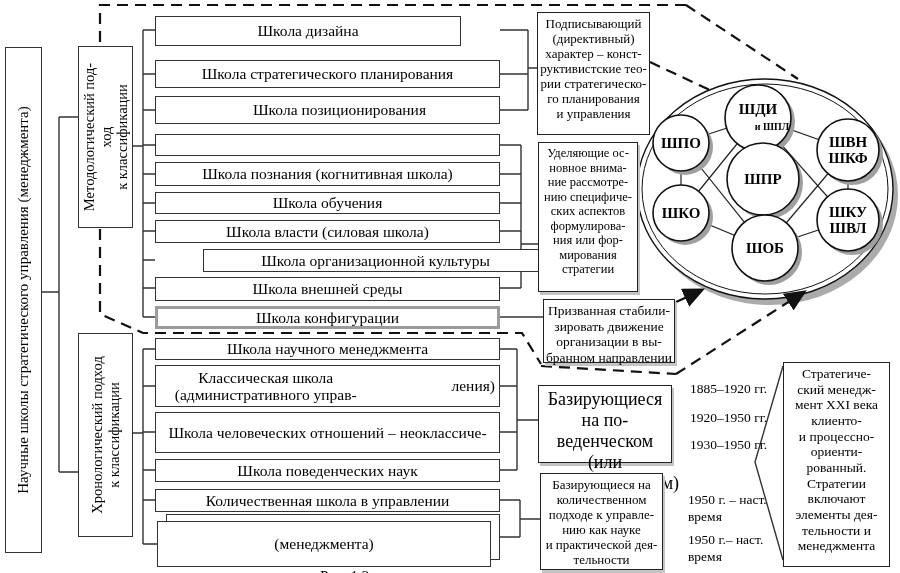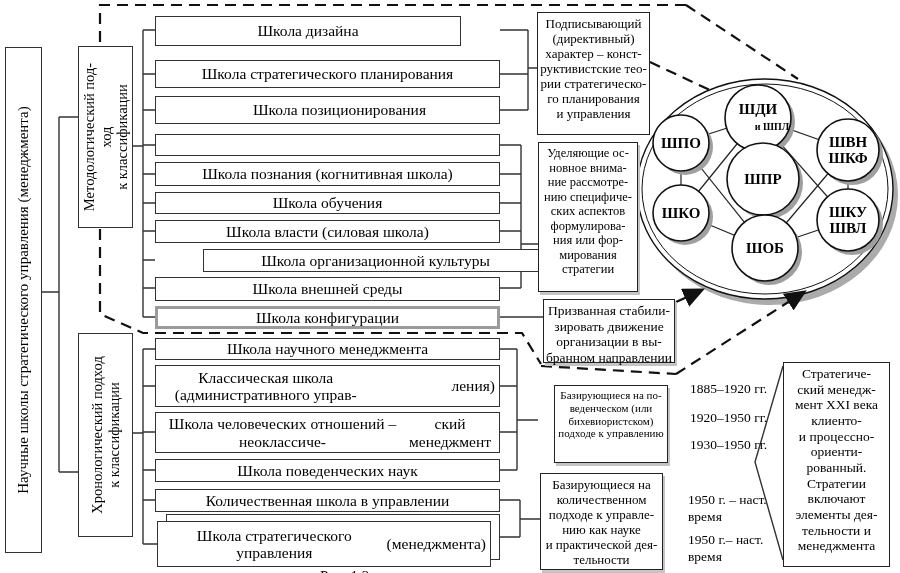--- a/index.html
+++ b/index.html
@@ -144,39 +144,37 @@
     <span>Школа научного менеджмента</span>
   </div>
 <div class="box" style="left:155px;top:365px;width:345px;height:42px;gap:40px;">
     <span>Классическая школа (административного управ-</span>
     <br>
     <span>ления)</span>
   </div>
 <div class="box" style="left:155px;top:412px;width:345px;height:41px;">
     <span>Школа человеческих отношений – неоклассиче-</span>
     <br>
-    <span>ский менеджмент</span>
   </div>
 <div class="box" style="left:155px;top:459px;width:345px;height:23px;">
     <span>Школа поведенческих наук</span>
   </div>
 <div class="box" style="left:155px;top:489px;width:345px;height:23px;">
     <span>Количественная школа в управлении</span>
   </div>
 <div class="box" style="left:166px;top:514px;width:334px;height:46px;"></div>
 <div class="box" style="left:157px;top:521px;width:334px;height:46px;">
-    <span>Школа стратегического управления</span>
     <br>
     <span>(менеджмента)</span>
   </div>
 
 <div class="ann noshadow" style="left:537px;top:12px;width:113px;height:123px;font-size:13px;"><span class="bb">Подписывающий</span><br><span class="bb">(директивный)</span><br><span>характер – конст-</span><br><span>руктивистские тео-</span><br><span>рии стратегическо-</span><br><span>го планирования</span><br><span>и управления</span></div>
 <div class="ann" style="left:538px;top:142px;width:100px;height:150px;font-size:12.5px;"><span>Уделяющие ос-</span><br><span>новное внима-</span><br><span>ние рассмотре-</span><br><span>нию специфиче-</span><br><span>ских аспектов</span><br><span class="bb">формулирова-</span><br><span class="bb">ния</span><span> или </span><span class="bb">фор-</span><br><span class="bb">мирования</span><br><span>стратегии</span></div>
 <div class="ann" style="left:543px;top:299px;width:132px;height:64px;font-size:13.5px;"><span>Призванная </span><span class="bb">стабили-</span><br><span class="bb">зировать движение</span><br><span>организации в вы-</span><br><span>бранном направлении</span></div>
-<div class="ann" style="left:554px;top:385px;width:114px;height:78px;font-size:11px;"><span>Базирующиеся на </span><span class="bb">по-</span><br><span class="bb">веденческом</span><span> (или</span><br><span class="bb">бихевиористском</span><span>)</span><br><span>подходе к управлению</span></div>
+<div class="ann" style="left:538px;top:385px;width:134px;height:78px;font-size:18px;"><span>Базирующиеся на </span><span class="bb">по-</span><br><span class="bb">веденческом</span><span> (или</span><br><span class="bb">бихевиористском</span><span>)</span><br><span>подходе к управлению</span></div>
 <div class="ann" style="left:540px;top:473px;width:123px;height:97px;font-size:13px;"><span>Базирующиеся на</span><br><span class="bb">количественном</span><br><span>подходе к управле-</span><br><span>нию как науке</span><br><span>и практической дея-</span><br><span>тельности</span></div>
 <div class="ann noshadow" style="left:783px;top:362px;width:107px;height:205px;font-size:13.5px;"><span>Стратегиче-</span><br><span>ский менедж-</span><br><span>мент  XXI века</span><br><span>клиенто-</span><br><span>и процессно-</span><br><span>ориенти-</span><br><span>рованный.</span><br><span>Стратегии</span><br><span>включают</span><br><span>элементы дея-</span><br><span>тельности и</span><br><span>менеджмента</span></div>
 
 <div class="date" style="left:690px;top:381px;"><span>1885–1920 гг.</span></div>
 <div class="date" style="left:690px;top:410px;"><span>1920–1950 гг.</span></div>
 <div class="date" style="left:690px;top:437px;"><span>1930–1950 гг.</span></div>
 <div class="date" style="left:688px;top:492px;"><span>1950 г. – наст.</span><br><span>время</span></div>
 <div class="date" style="left:688px;top:532px;"><span>1950 г.– наст.</span><br><span>время</span></div>
 
 <div class="clabel" id="cl-shdi" style="left:758px;top:117px;"><span>ШДИ</span><br><span>и ШПЛ</span></div>

